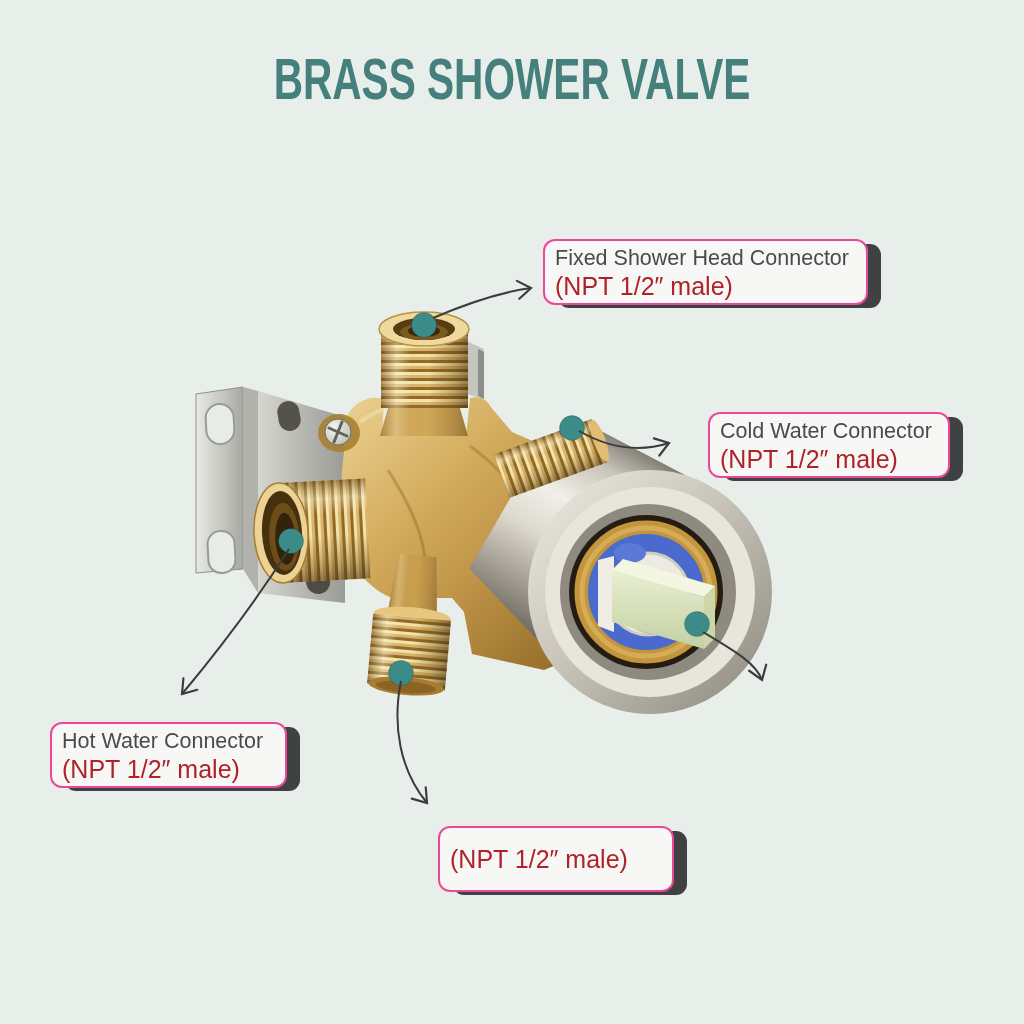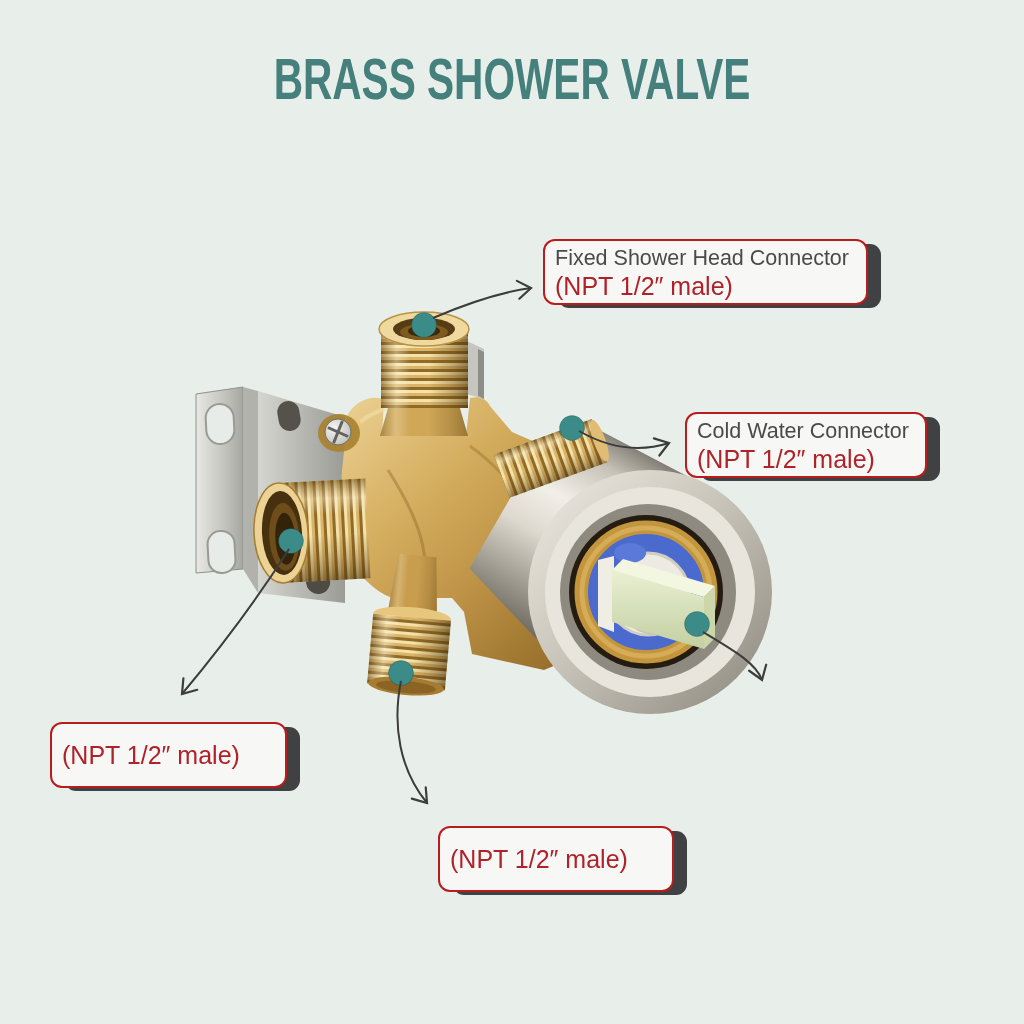--- a/index.html
+++ b/index.html
@@ -14,21 +14,21 @@
   .title{
     position:absolute;top:48px;left:0;width:1024px;
     text-align:center;font-weight:bold;font-size:58px;line-height:62px;
     color:var(--title,#45807d);
     transform:scaleX(0.70);letter-spacing:0px;
     white-space:nowrap;
   }
   .label{
     position:absolute;box-sizing:border-box;
     background:#f7f8f5;
-    border:2px solid #b91c1c;border-radius:12px;
+    border:2px solid #ec4899;border-radius:12px;
     box-shadow:14px 4px 0 -1px var(--tab,#3f4142);
     display:flex;flex-direction:column;justify-content:center;
     padding:3px 10px;height:66px;
   }
   .label .t{font-size:21.5px;line-height:28px;color:var(--text,#4a4a4a);white-space:nowrap;}
   .label .s{font-size:25px;line-height:28px;color:var(--spec,#b0222a);white-space:nowrap;}
   .label.single{justify-content:center;}
   .label.single .t{font-size:22px;text-align:center;}
 </style>
 </head>
@@ -208,26 +208,27 @@
     </g>
   </svg>
 
   <div class="title">BRASS SHOWER VALVE</div>
 
   <div class="label" style="left:543px;top:239px;width:325px;">
     <span class="t">Fixed Shower Head Connector</span>
     <span class="s">(NPT 1/2″ male)</span>
   </div>
 
-  <div class="label" style="left:685px;top:412px;width:242px;">
+  <div class="label" style="left:708px;top:412px;width:242px;">
     <span class="t">Cold Water Connector</span>
     <span class="s">(NPT 1/2″ male)</span>
   </div>
 
   <div class="label" style="left:50px;top:722px;width:237px;">
+    <span class="t">Hot Water Connector</span>
     <span class="s">(NPT 1/2″ male)</span>
   </div>
 
 
   <div class="label" style="left:438px;top:826px;width:236px;">
     <span class="s">(NPT 1/2″ male)</span>
   </div>
 
 </div>
 

